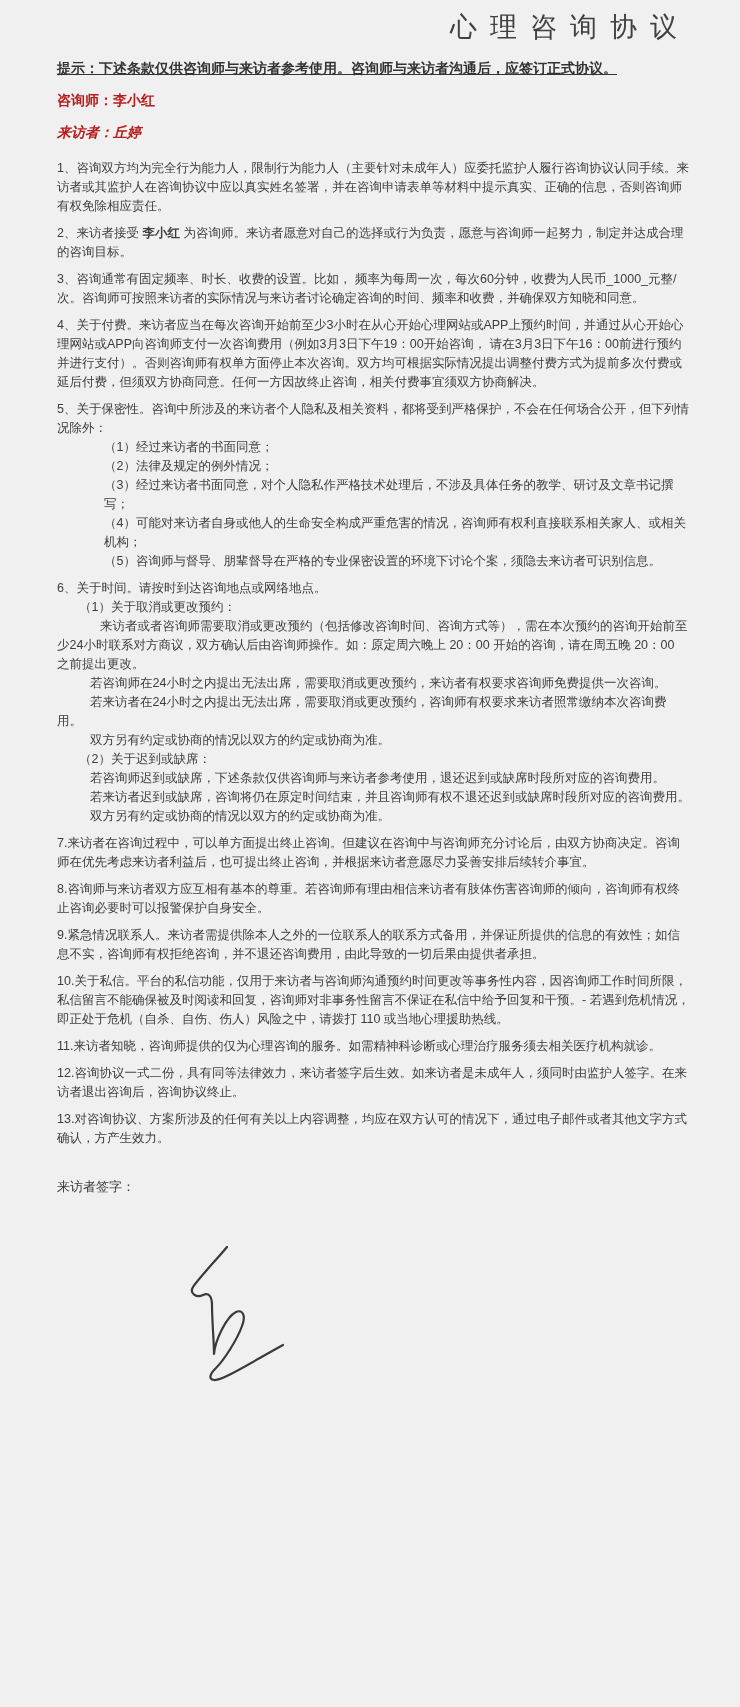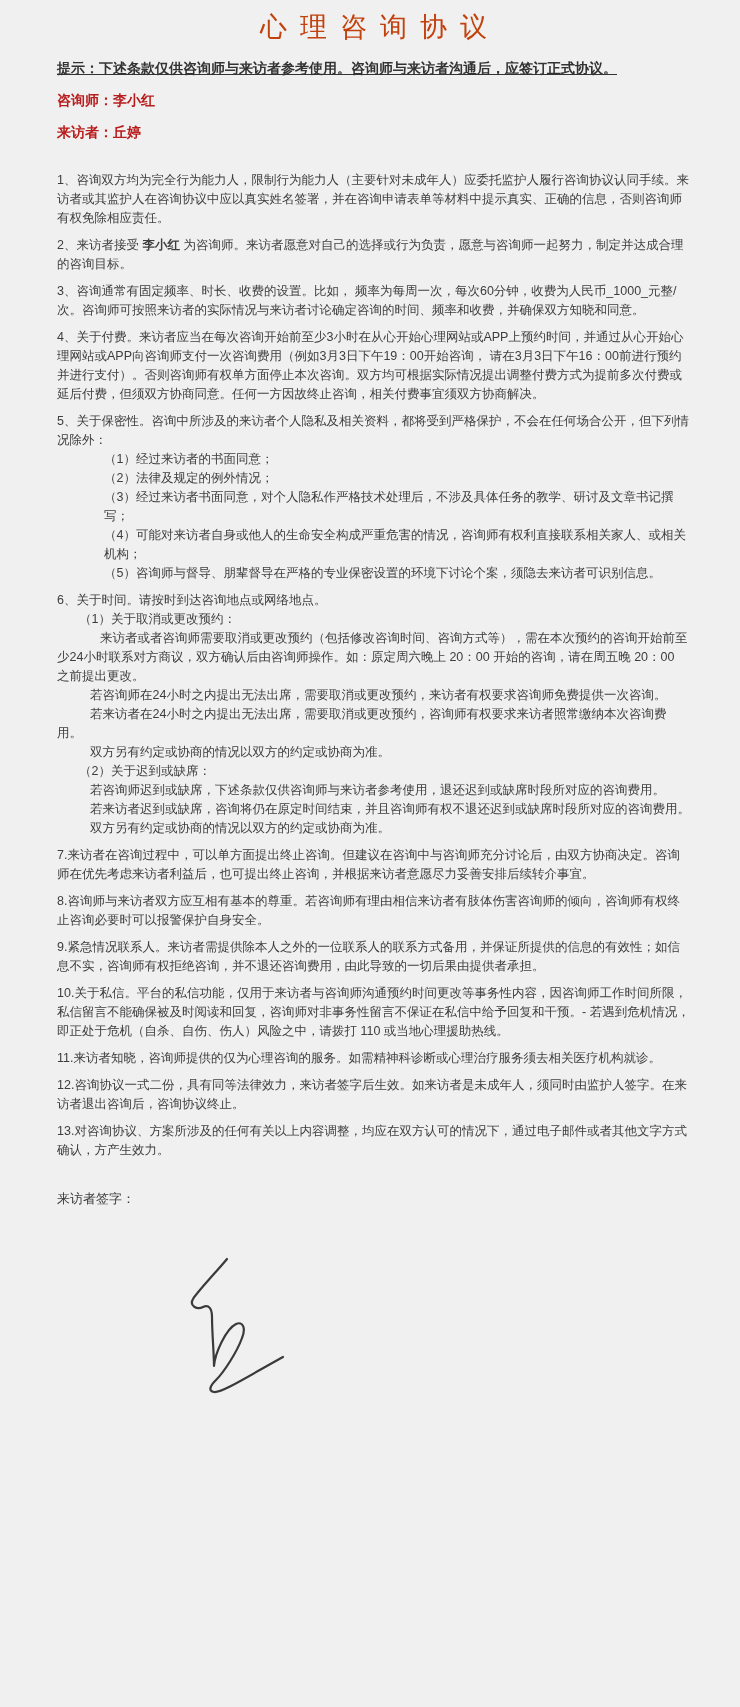--- a/index.html
+++ b/index.html
@@ -6,31 +6,31 @@
   body{
     width:740px;height:1707px;overflow:hidden;
     background:#f0f0f0;
     font-family:"Liberation Sans","DejaVu Sans",sans-serif;
     color:#3d3d3d;
   }
   .doc{padding:12px 50px 0 57px;}
   .title{
     margin:0 0 14px 0;
     font-size:27px;line-height:30px;font-weight:400;
-    color:#c2410c;text-align:center;letter-spacing:13px;padding-left:13px;
+    color:#404040;text-align:right;letter-spacing:13px;padding-left:13px;
   }
   .hint{
     margin:0 0 7px 0;
     font-size:14px;line-height:25px;font-weight:700;color:#333333;text-decoration:underline;
   }
   .party{
     margin:0 0 7px 0;
     font-size:14px;line-height:25px;font-weight:700;color:#b91c1c;
   }
-  .party.last{margin-bottom:26px;}
+  .party.last{margin-bottom:14px;font-style:italic;}
   #clauses p{margin:0;font-size:12.5px;line-height:19px;color:#3d3d3d;}
   .clause{margin:0 0 8px 0;}
   .p-item{padding-left:47px;}
   .p-head{text-indent:22px;}
   .p-para{text-indent:33px;}
   .p-pfirst{text-indent:43px;}
   .b{font-weight:700;}
   .sig-label{
     margin:26px 0 0 0;
     font-size:13px;line-height:25px;color:#3d3d3d;

